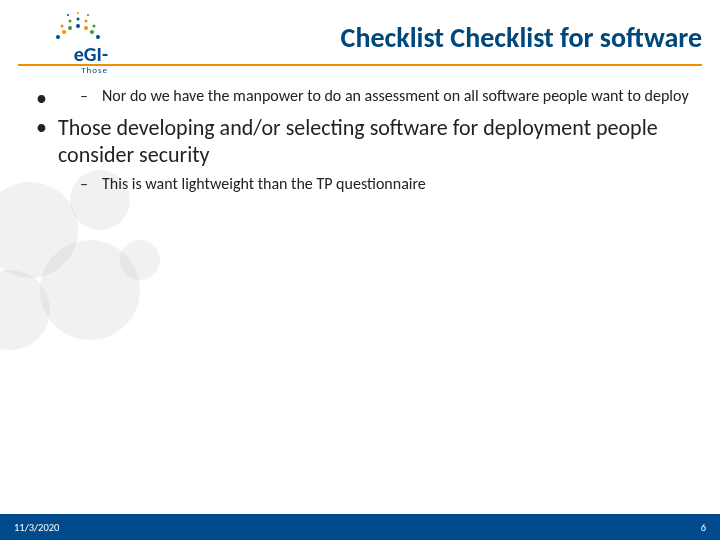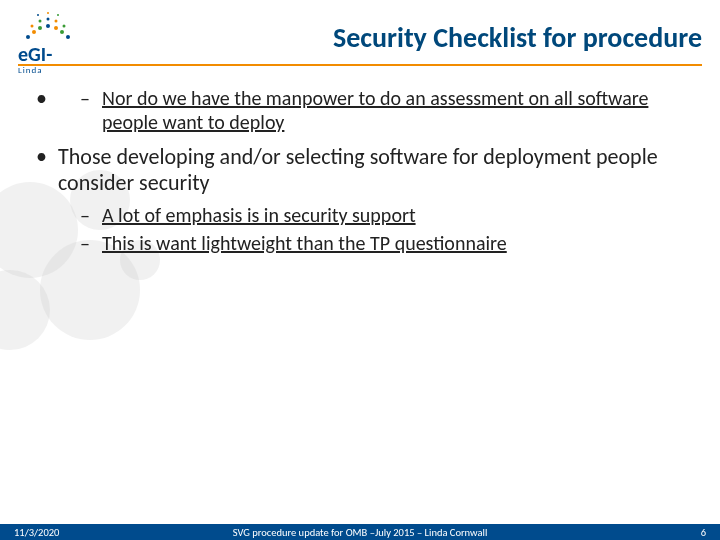--- a/index.html
+++ b/index.html
@@ -27,20 +27,21 @@
     height: 220px;
     pointer-events: none;
   }
   .bg-dots circle { fill: rgba(200,200,200,0.25); }
   .logo {
     position: absolute;
     top: 12px;
     left: 18px;
     width: 90px;
     height: 52px;
+    text-align: right;
   }
   .logo-burst {
     width: 60px;
     height: 30px;
   }
   .logo-text {
     font-size: 20px;
     font-weight: 700;
     color: #004b8d;
     letter-spacing: 0;
@@ -100,37 +101,36 @@
   }
   ul.level2 {
     list-style: none;
     padding: 0;
     margin: 6px 0 10px 0;
   }
   ul.level2 > li {
     position: relative;
     padding-left: 28px;
     margin-left: 16px;
-    font-size: 20px;
+    font-size: 16px;
     margin-bottom: 4px;
-    text-decoration: underline;
   }
   ul.level2 > li::before {
     content: "–";
     position: absolute;
     left: 6px;
     top: 0;
     color: #222;
   }
   .footer {
     position: absolute;
     left: 0;
     right: 0;
     bottom: 0;
-    height: 16px;
+    height: 26px;
     background: #004b8d;
     color: #ffffff;
     font-size: 10.5px;
     display: flex;
     align-items: center;
     justify-content: space-between;
     padding: 0 14px;
     box-sizing: border-box;
   }
   .footer-center {
@@ -170,42 +170,40 @@
         <circle cx="38" cy="9" r="1.5" fill="#f28c00"></circle>
         <circle cx="46" cy="14" r="1.5" fill="#3a9b35"></circle>
         <circle cx="20" cy="3" r="1" fill="#004b8d"></circle>
         <circle cx="30" cy="1" r="1" fill="#f28c00"></circle>
         <circle cx="40" cy="3" r="1" fill="#3a9b35"></circle>
       </g>
     </svg>
     <div class="logo-text">
       <span>eGI</span><span class="dash">-</span>
     </div>
-    <div class="logo-sub">Linda</div>
+    <div class="logo-sub">Those</div>
   </div>
 
-  <div class="title">Security Checklist for procedure</div>
+  <div class="title">Checklist Checklist for software</div>
   <div class="title-underline"></div>
 
   <div class="body">
     <ul class="level1">
       <li>
         <ul class="level2">
           <li><span>Nor do we have the manpower to do an assessment on all software people want to deploy</span></li>
         </ul>
       </li>
       <li>
         <span>Those developing and/or selecting software for deployment people consider security</span>
         <ul class="level2">
-          <li><span>A lot of emphasis is in security support</span></li>
           <li><span>This is want lightweight than the TP questionnaire</span></li>
         </ul>
       </li>
     </ul>
   </div>
 
   <div class="footer">
     <span class="footer-left">11/3/2020</span>
-    <span class="footer-center">SVG procedure update for OMB –July 2015 – Linda Cornwall</span>
     <span class="footer-right">6</span>
   </div>
 
 </div>
 
 </body></html>

